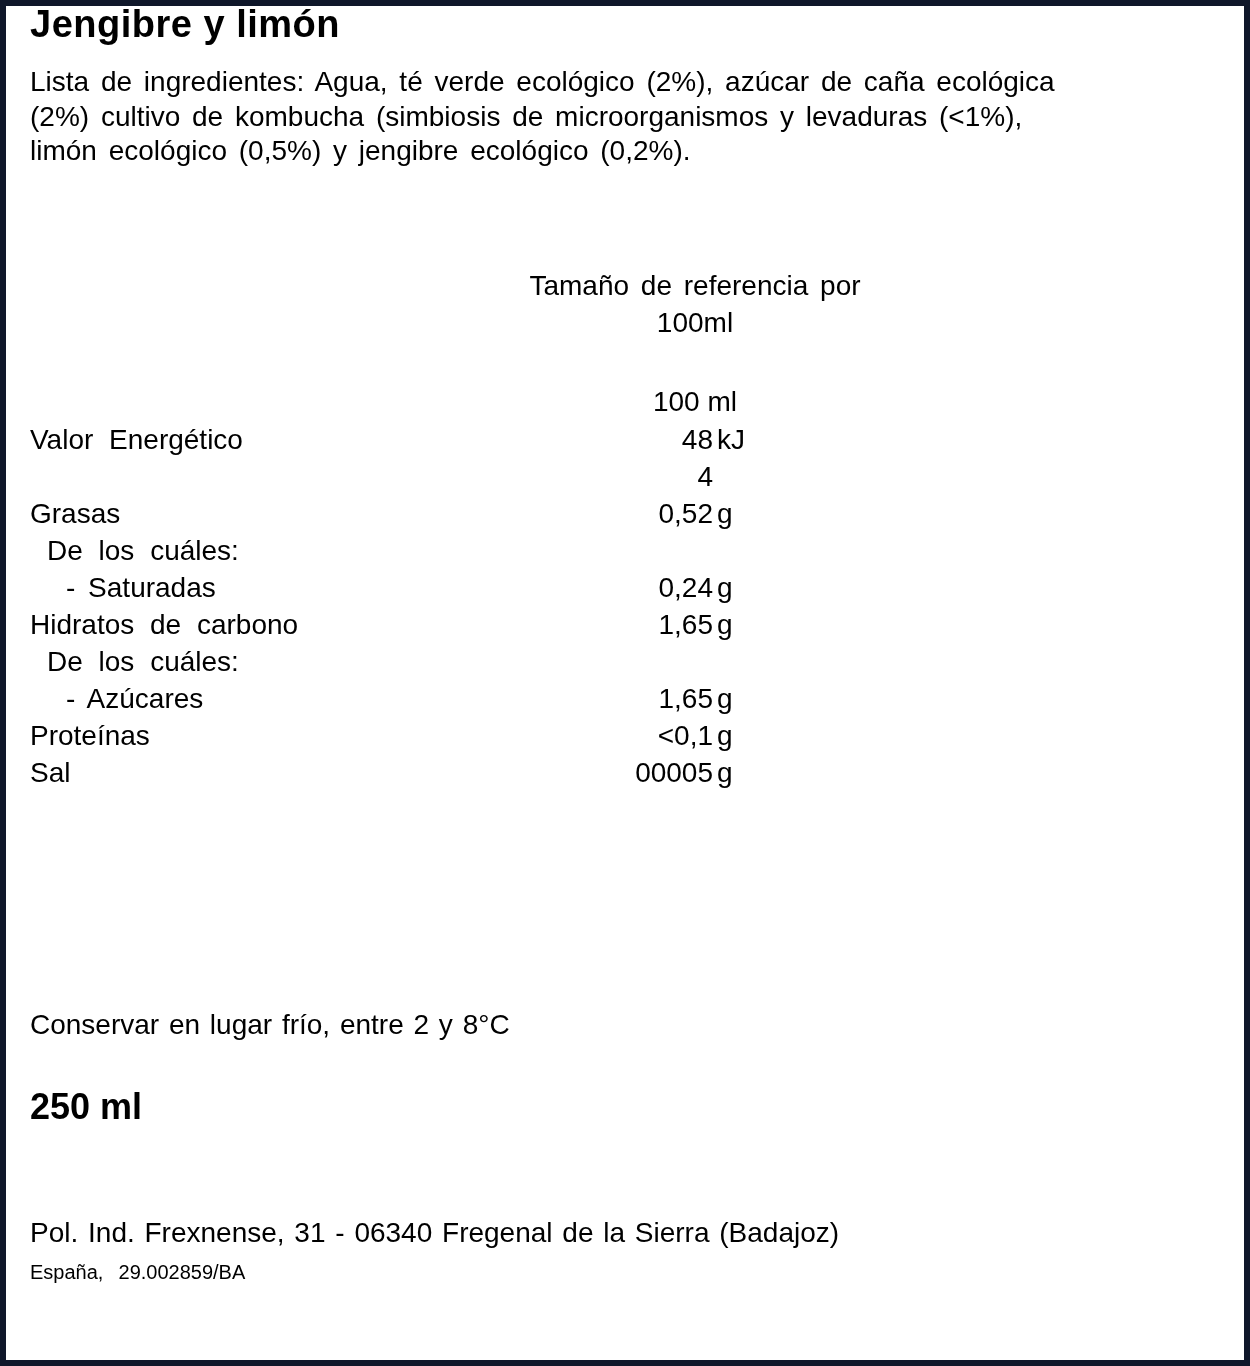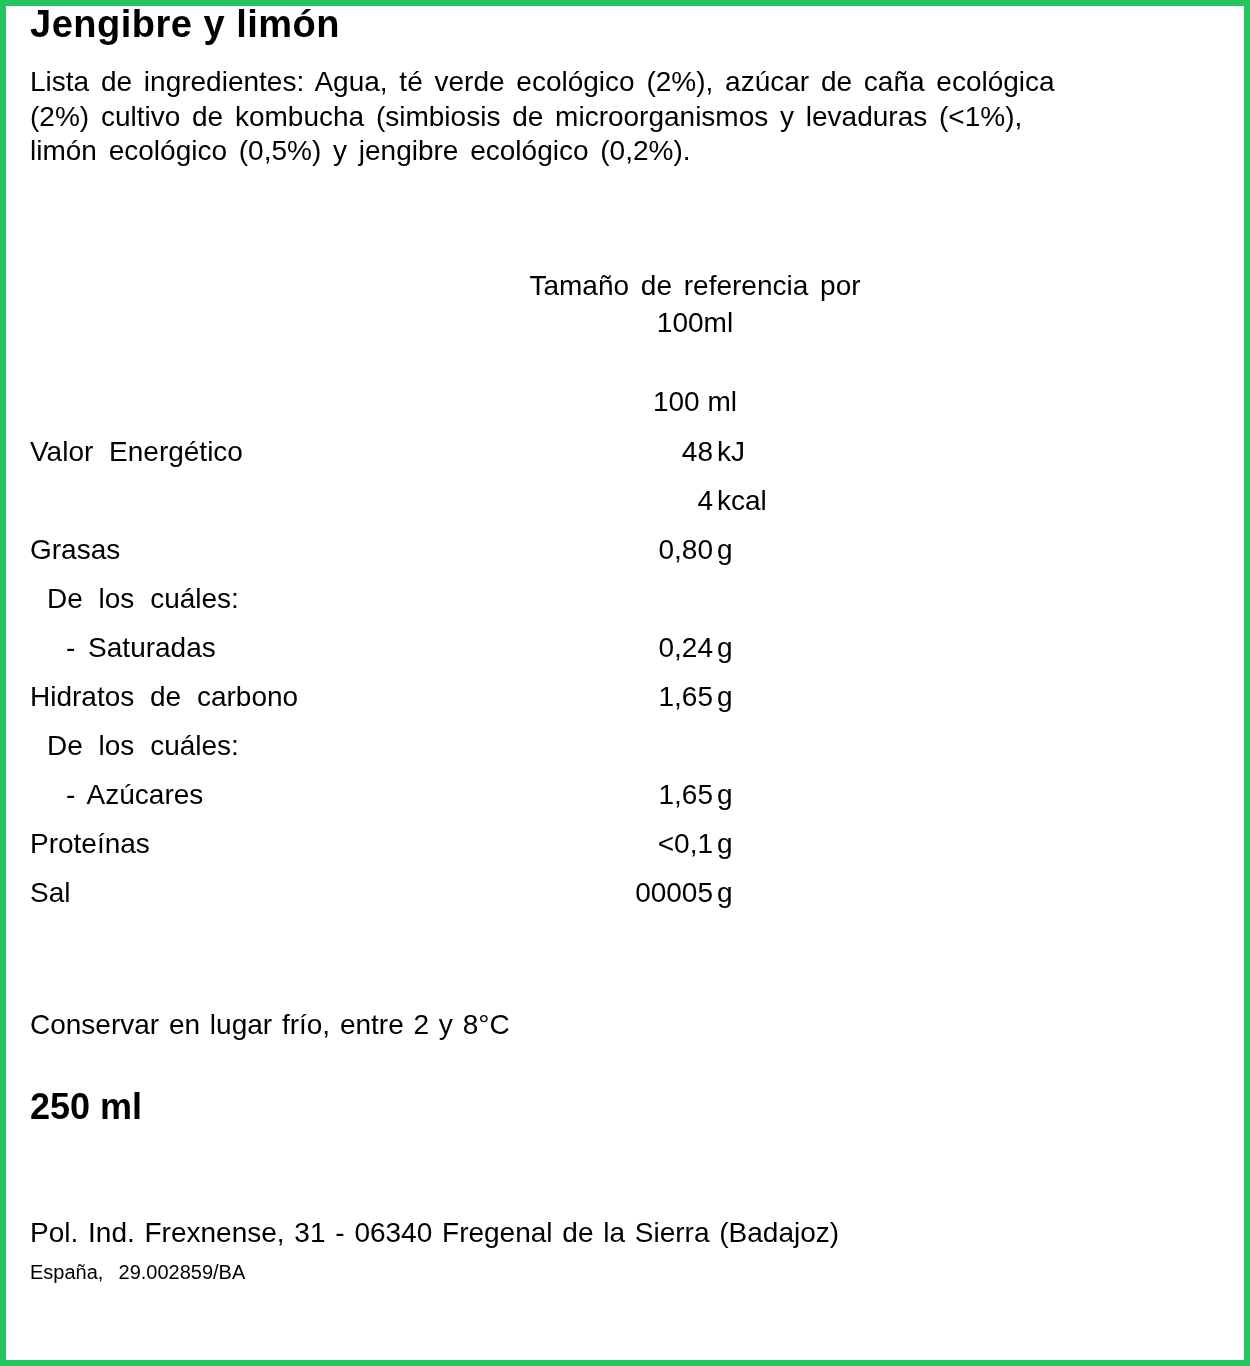--- a/index.html
+++ b/index.html
@@ -5,21 +5,21 @@
   html, body {
     margin: 0;
     padding: 0;
     background: #ffffff;
   }
   .page {
     position: relative;
     width: 1250px;
     height: 1366px;
     box-sizing: border-box;
-    border: 6px solid #22c55e;
+    border: 6px solid #0f172a;
     background: #ffffff;
     font-family: "Liberation Sans", "DejaVu Sans", sans-serif;
     color: #000000;
     overflow: hidden;
   }
   .abs { position: absolute; }
 
   .product-title {
     left: 24px;
     top: -2px;
@@ -65,21 +65,20 @@
     left: 0;
     right: 0;
     top: 415px;
     font-size: 28px;
   }
   .n-row {
     display: grid;
     grid-template-columns: 554px 153px 1fr;
     height: 37px;
     line-height: 37px;
-    margin-top: 12px;
   }
   .n-label {
     box-sizing: border-box;
     padding-left: 24px;
     word-spacing: 8px;
     white-space: nowrap;
     overflow: visible;
   }
   .n-row.lvl1 .n-label { padding-left: 41px; }
   .n-row.lvld .n-label { padding-left: 60px; word-spacing: 5px; }
@@ -162,26 +161,25 @@
 
     <div class="n-row">
       <div class="n-label">Valor Energético</div>
       <div class="n-value">48</div>
       <div class="n-unit">kJ</div>
     </div>
 
     <div class="n-row">
       <div class="n-label"></div>
       <div class="n-value">4</div>
-      <div class="n-unit">kcal</div>
     </div>
 
     <div class="n-row">
       <div class="n-label">Grasas</div>
-      <div class="n-value">0,80</div>
+      <div class="n-value">0,52</div>
       <div class="n-unit">g</div>
     </div>
 
     <div class="n-row lvl1">
       <div class="n-label">De los cuáles:</div>
       <div class="n-value"></div>
       <div class="n-unit"></div>
     </div>
 
     <div class="n-row lvld">

